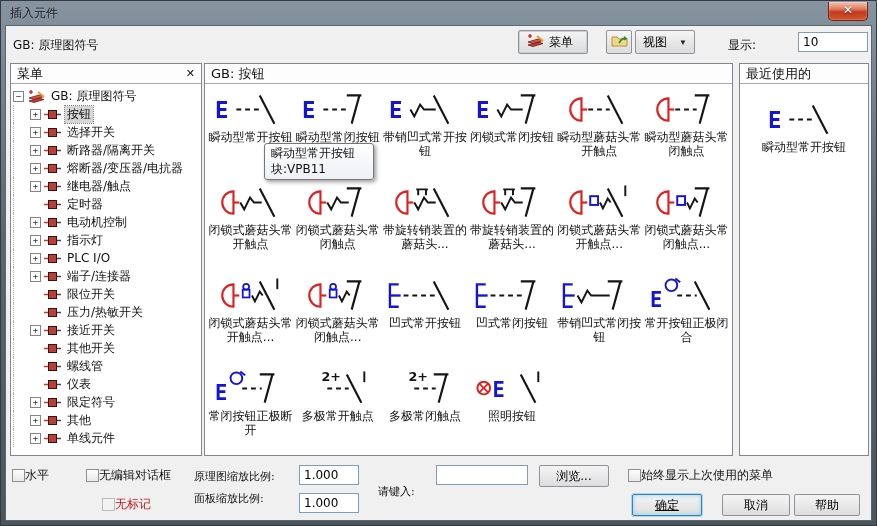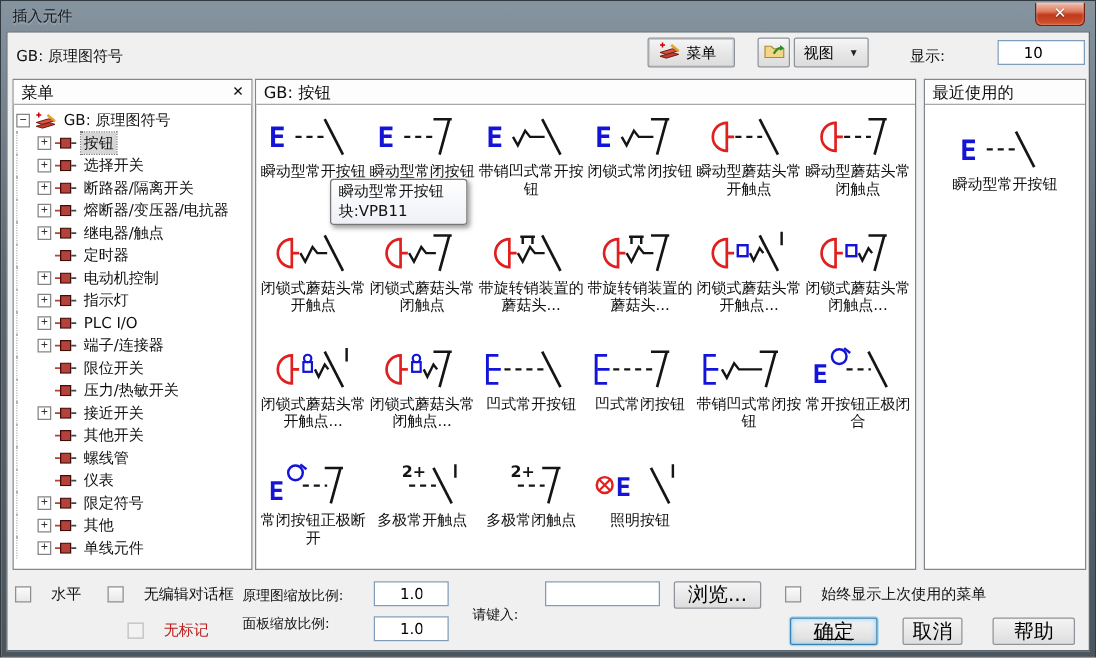--- a/index.html
+++ b/index.html
@@ -22,21 +22,21 @@
   
   .catlabel { position:absolute; left:7px; top:11px; font-size:12px; }
   .tbtn { position:absolute; top:4px; height:24px; background:linear-gradient(#f6f6f6,#e7e7e7 50%,#dcdcdc);
           border:1px solid #8e9299; border-radius:2px; display:flex; align-items:center; gap:4px;
           padding:0 7px; font-size:12px; cursor:pointer; }
   .tbtn.menu { left:512px; width:70px; box-shadow:inset 0 0 0 1px #c9ced4; }
   .tbtn.folder { left:600px; width:26px; justify-content:center; }
   .tbtn.view { left:629px; width:60px; justify-content:space-between; }
   .tbtn .arrow { font-size:8px; color:#222; }
   .displabel { position:absolute; left:722px; top:11px; }
-  .txt { border:1px solid #7f9db9; background:#fff; font-size:12px; padding:1px 20px; height:20px;
+  .txt { border:1px solid #7f9db9; background:#fff; font-size:12px; padding:1px 4px; height:20px;
          font-family:"DejaVu Sans","Liberation Sans",sans-serif; }
   .dispinput { position:absolute; left:792px; top:6px; width:70px; }
 
   
   .panel { position:absolute; top:37px; height:393px; background:#fff; border:1px solid #82878f; }
   .leftpanel  { left:4px;   width:192px; }
   .midpanel   { left:198px; width:529px; }
   .rightpanel { left:733px; width:130px; }
   .phead { height:20px; border-bottom:1px solid #a8a8a8; display:flex; align-items:center;
            justify-content:space-between; padding:0 6px; font-size:13px; background:#fdfdfd; }
@@ -60,27 +60,27 @@
   .cell svg { margin-top:2px; flex:0 0 auto; }
   .clabel { font-size:12px; line-height:1.15; text-align:center; margin-top:1px; }
 
   .tooltip { position:absolute; left:59px; top:79px; width:110px; min-height:37px; z-index:5;
       background:linear-gradient(#ffffff,#eef0f6); border:1px solid #767676; border-radius:3px;
       box-shadow:2px 2px 4px rgba(0,0,0,.4); padding:2px 6px; font-size:12px; line-height:1.3; }
 
   .recentlist { display:flex; flex-direction:column; align-items:center; padding-top:14px; }
 
   
-  .chk { position:absolute; display:flex; align-items:center; gap:16px; cursor:pointer; }
+  .chk { position:absolute; display:flex; align-items:center; gap:0; cursor:pointer; }
   .box { width:13px; height:13px; border:1px solid #8e8e8e; background:linear-gradient(#fcfcfc,#e8e8e8); flex:0 0 auto; }
   .chk.disabled { color:#b91c1c; cursor:default; }
   .chk.disabled .box { border-color:#bdbdbd; background:#f2f2f2; }
   .flabel { position:absolute; font-size:11px; }
   .btn { position:absolute; height:22px; background:linear-gradient(#f4f4f4,#e9e9e9 50%,#dddddd);
-         border:1px solid #8e9299; border-radius:2px; font-size:16px; text-align:center; cursor:pointer;
+         border:1px solid #8e9299; border-radius:2px; font-size:12px; text-align:center; cursor:pointer;
          font-family:"DejaVu Sans","Liberation Sans",sans-serif; }
   .btn.default { border:1px solid #3c7fb1; box-shadow:0 0 0 1px #a8d8f0, inset 0 0 4px #7fd1f5;text-decoration:underline; }
 </style>
 </head>
 <body>
 
 <div class="win">
   <div class="titlebar">
     <span class="title">插入元件</span>
     <div class="closebtn">✕</div>
@@ -580,16 +580,16 @@
       <span>始终显示上次使用的菜单</span>
     </label>
 
     <label class="chk disabled" style="left:96px; top:470px;">
       <span class="box"></span>
       <span>无标记</span>
     </label>
     <span class="flabel" style="left:188px; top:465px;">面板缩放比例:</span>
     <input class="txt" style="position: absolute; left: 293px; top: 467px; width: 60px;" value="1.000">
     <button class="btn default" style="left:626px; top:468px; width:70px;">确定</button>
-    <button class="btn" style="left:716px; top:468px; width:48px;">取消</button>
+    <button class="btn" style="left:716px; top:468px; width:68px;">取消</button>
     <button class="btn" style="left:788px; top:468px; width:66px;">帮助</button>
   </div>
 </div>
 
 </body></html>

